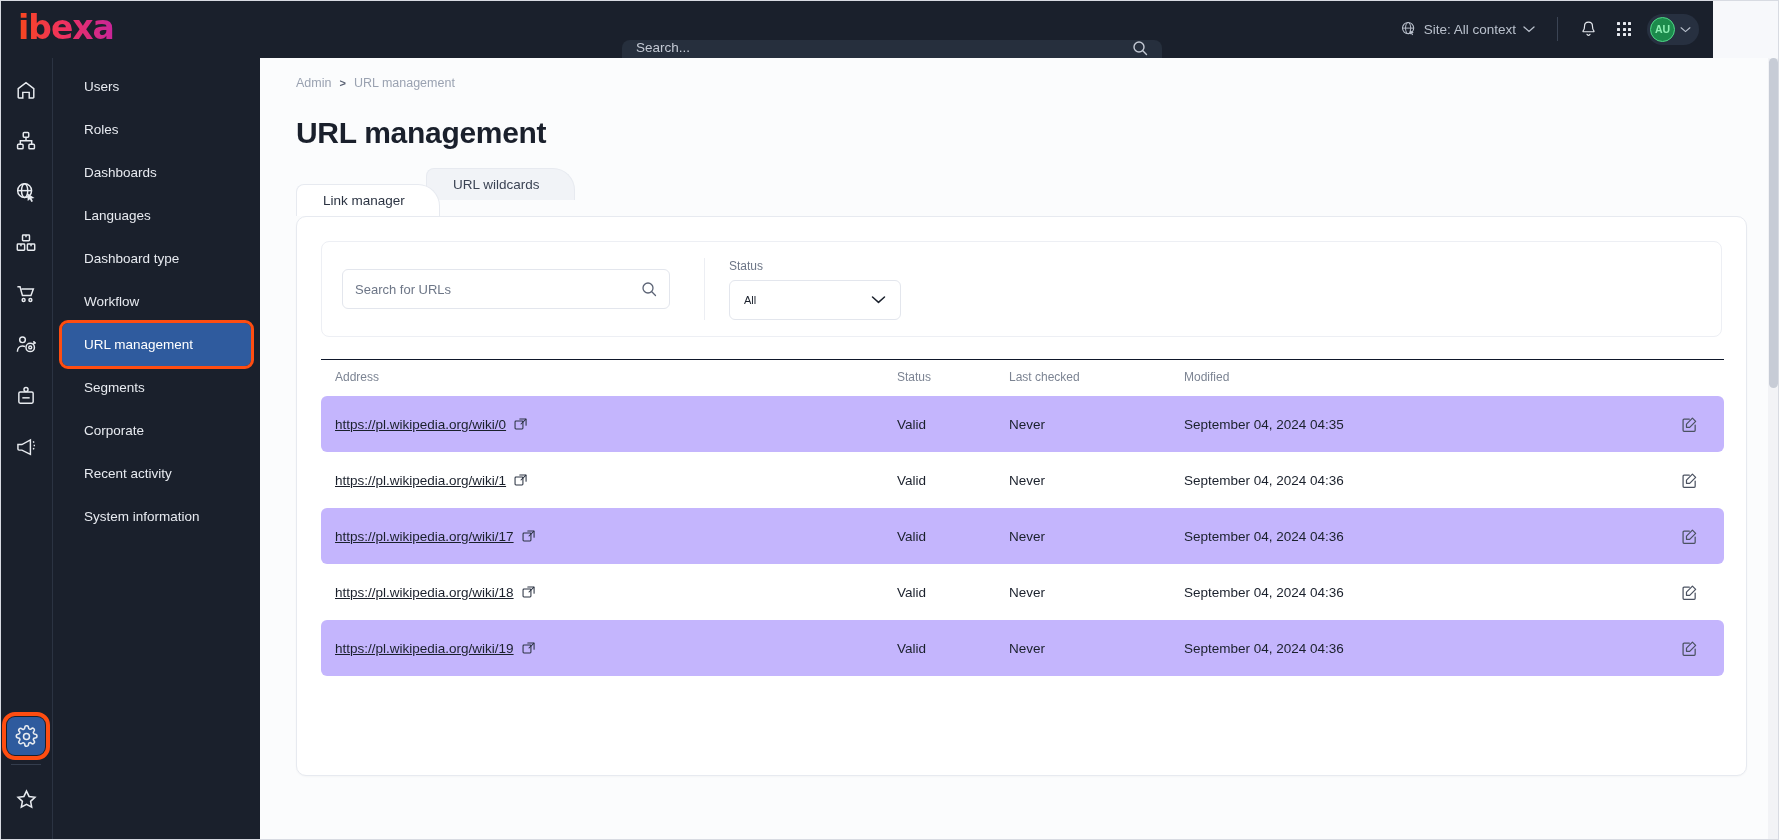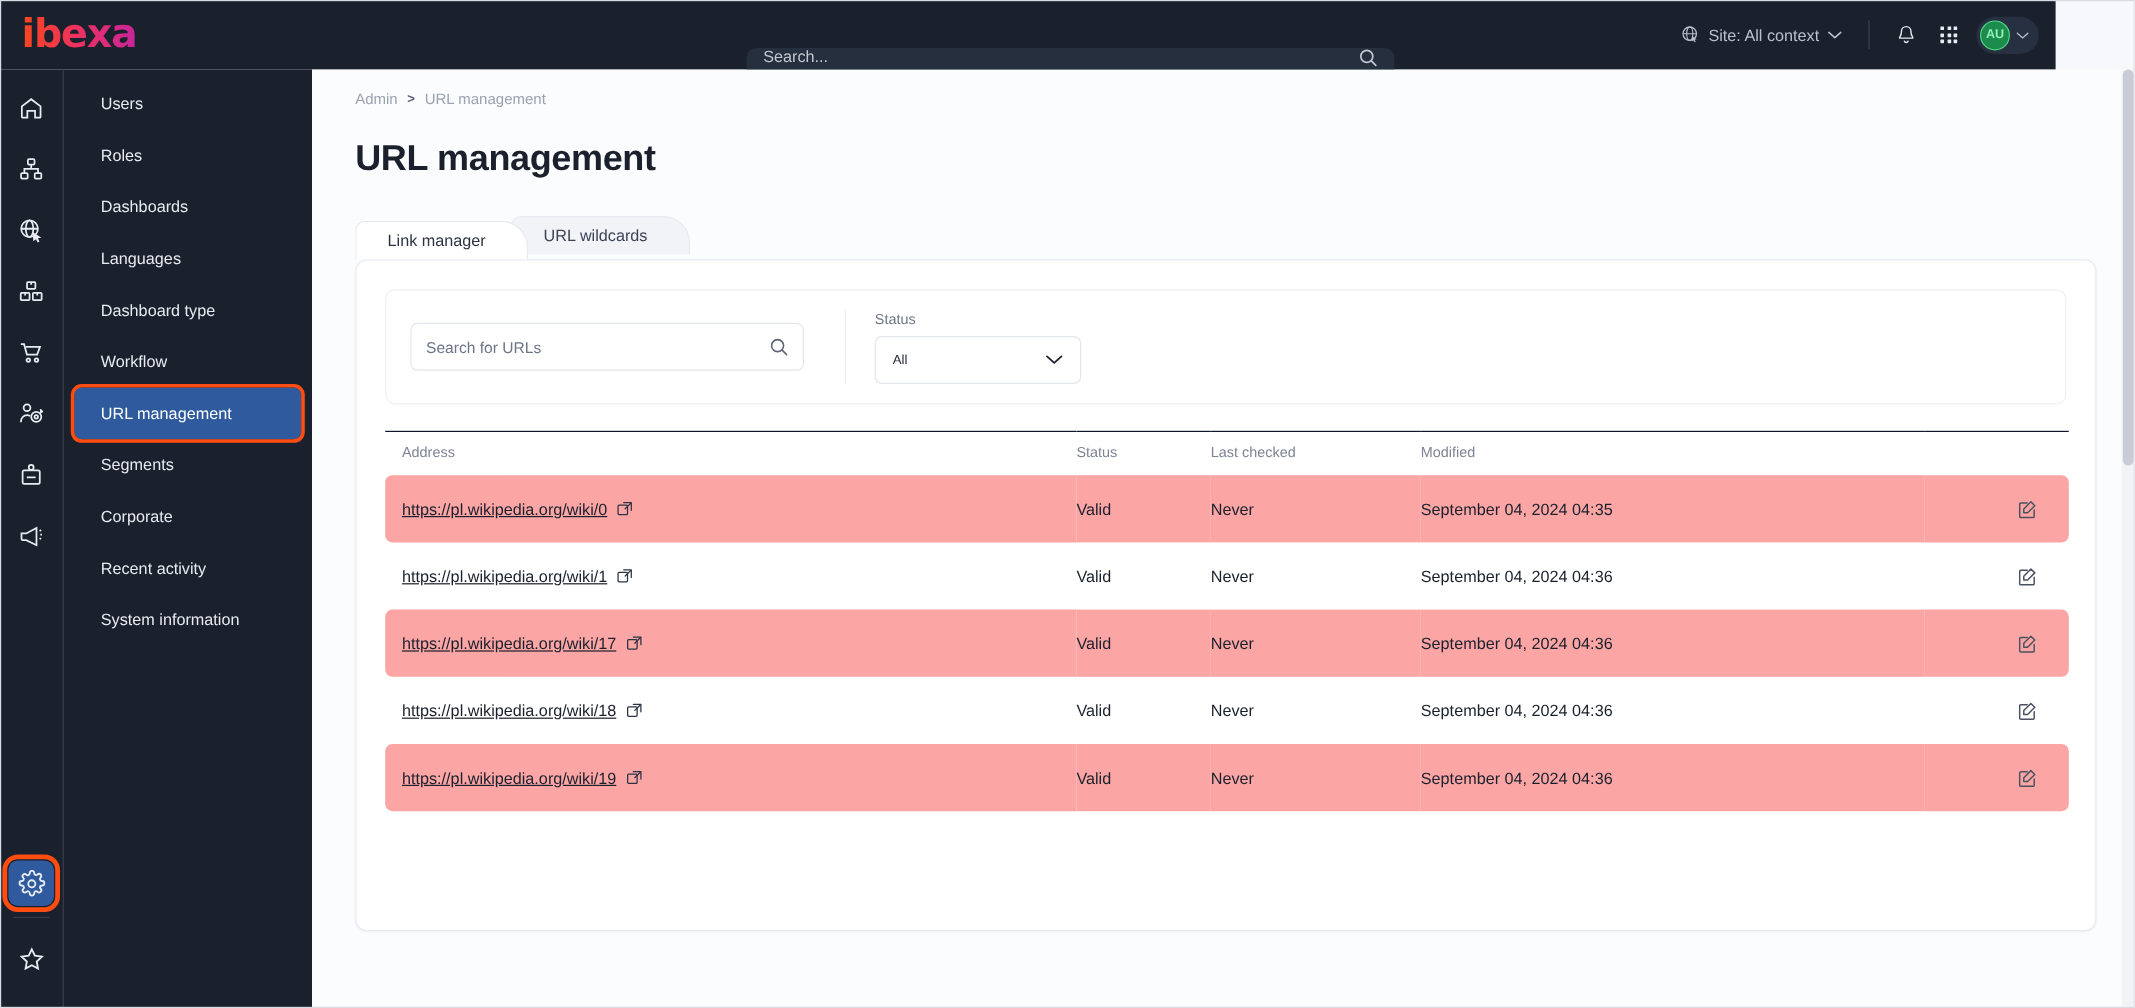--- a/index.html
+++ b/index.html
@@ -201,21 +201,21 @@
     text-align: left; font-weight: normal;
     font-size: 12px; color: #7c8493;
     padding: 10px 0 12px 0;
     border-top: 1px solid #0f172a;
   }
   table.links thead th:first-child { padding-left: 14px; }
   table.links tbody td {
     font-size: 13.5px; color: #1a202c;
     height: 56px; vertical-align: middle;
   }
-  table.links tbody tr.odd td { background: #fca5a5; }
+  table.links tbody tr.odd td { background: #c4b5fd; }
   table.links tbody tr td:first-child { border-radius: 6px 0 0 6px; padding-left: 14px; }
   table.links tbody tr td:last-child { border-radius: 0 6px 6px 0; }
   .url-cell { display: flex; align-items: center; gap: 8px; }
   .url-cell a { color: #1a202c; text-decoration: underline; cursor: pointer; }
   .edit-btn { display: flex; justify-content: flex-end; padding-right: 26px; cursor: pointer; }
   .col-status { width: 112px; }
   .col-checked { width: 175px; }
   .col-modified { width: 420px; }
   .col-actions { width: 120px; }
 
@@ -403,21 +403,21 @@
 
     <div class="breadcrumb">
       <a>Admin</a>
       <span class="sep">&gt;</span>
       <span>URL management</span>
     </div>
 
     <div class="page-title">URL management</div>
 
     <div class="tabs">
-      <div class="tab inactive" style="position:absolute;left:130px;bottom:4px;justify-content:center;">
+      <div class="tab inactive" style="position:absolute;left:130px;bottom:16px;justify-content:center;">
         <span>URL wildcards</span>
       </div>
       <div class="tab active" style="position:absolute;left:0;bottom:0;">
         <span>Link manager</span>
       </div>
     </div>
 
     <div class="card">
 
       <div class="filters">

